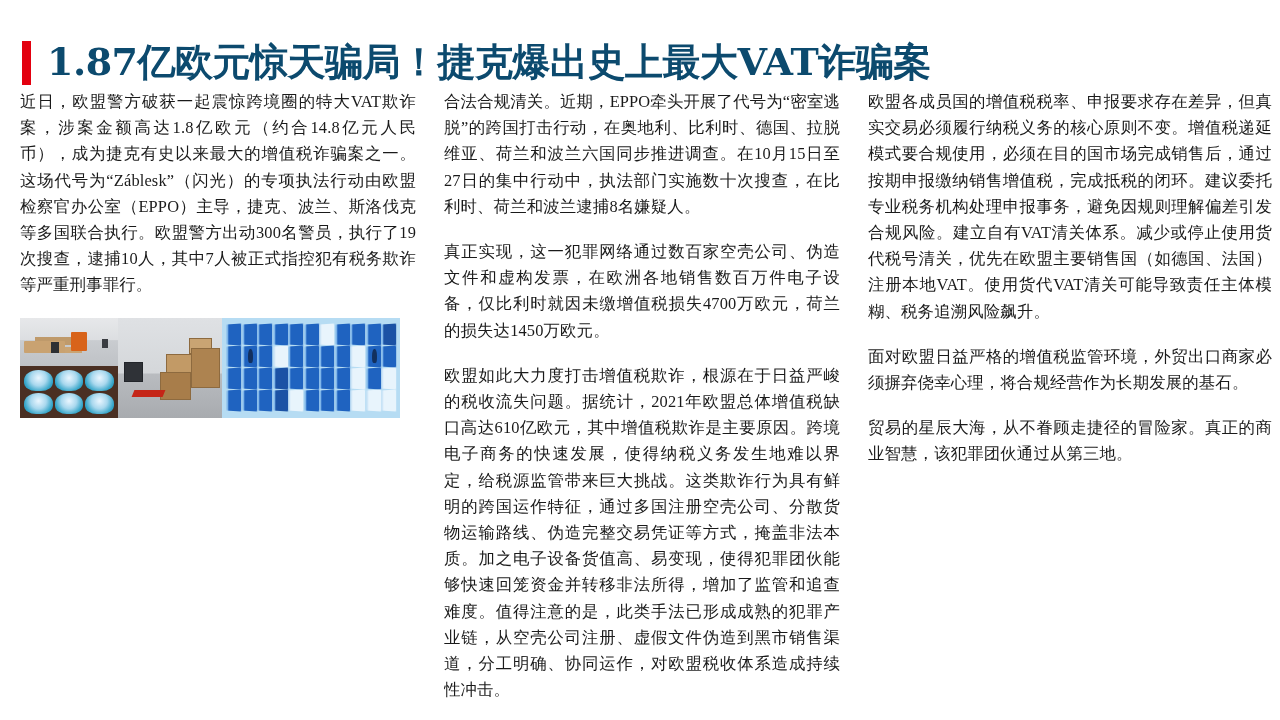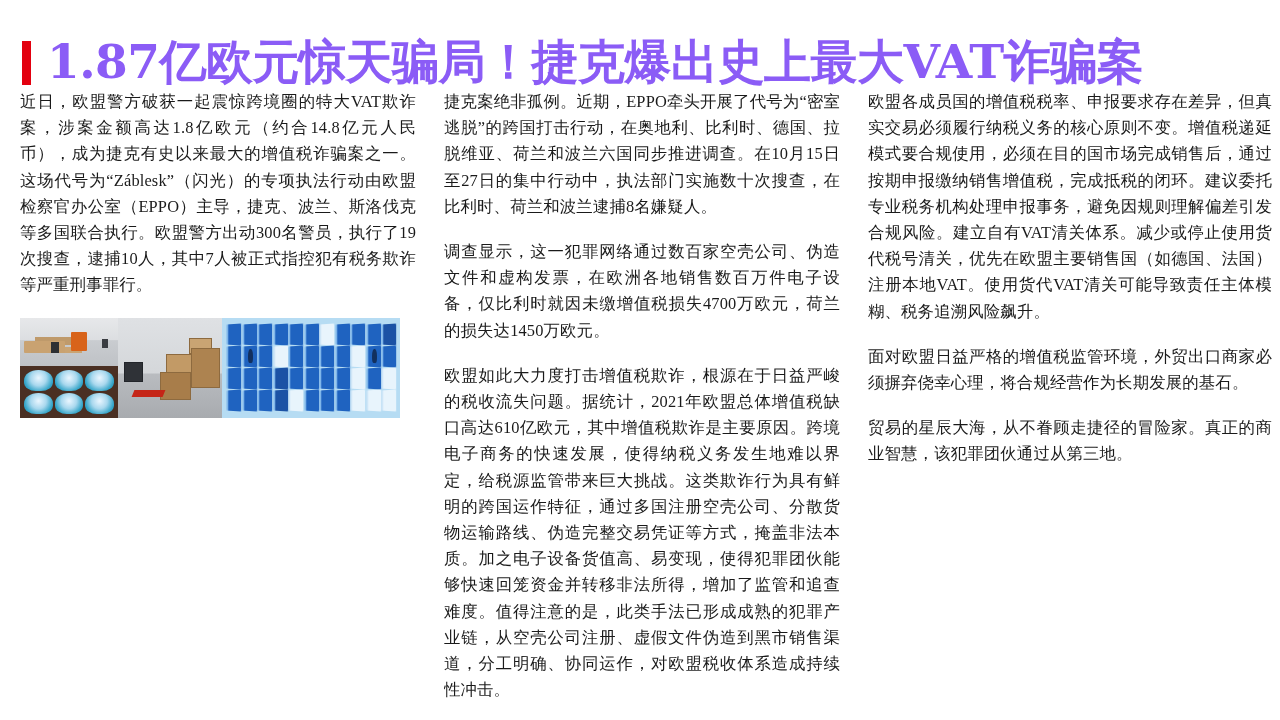--- a/index.html
+++ b/index.html
@@ -32,23 +32,23 @@
     width: 9px;
     height: 44px;
     background: #e3000f;
     flex: 0 0 auto;
     margin-right: 16px;
     margin-top: 2px;
   }
   .headline-text {
     font-family: "DejaVu Serif", "Liberation Serif", serif;
     font-weight: 700;
-    font-size: 47px;
+    font-size: 38px;
     line-height: 44px;
-    color: #8b5cf6;
+    color: #0c4a6e;
     letter-spacing: -0.5px;
     white-space: nowrap;
   }
 
   
   .columns {
     position: absolute;
     left: 20px;
     top: 89px;
     width: 1244px;
@@ -249,22 +249,22 @@
               <div class="door open"></div>
               <div class="door open"></div>
               <div class="door open"></div>
             </div>
         </div>
       </div>
 
     </div>
 
     <div class="col c2">
-      <p class="para">捷克案绝非孤例。近期，EPPO牵头开展了代号为“密室逃脱”的跨国打击行动，在奥地利、比利时、德国、拉脱维亚、荷兰和波兰六国同步推进调查。在10月15日至27日的集中行动中，执法部门实施数十次搜查，在比利时、荷兰和波兰逮捕8名嫌疑人。</p>
-      <p class="para">调查显示，这一犯罪网络通过数百家空壳公司、伪造文件和虚构发票，在欧洲各地销售数百万件电子设备，仅比利时就因未缴增值税损失4700万欧元，荷兰的损失达1450万欧元。</p>
+      <p class="para">合法合规清关。近期，EPPO牵头开展了代号为“密室逃脱”的跨国打击行动，在奥地利、比利时、德国、拉脱维亚、荷兰和波兰六国同步推进调查。在10月15日至27日的集中行动中，执法部门实施数十次搜查，在比利时、荷兰和波兰逮捕8名嫌疑人。</p>
+      <p class="para">真正实现，这一犯罪网络通过数百家空壳公司、伪造文件和虚构发票，在欧洲各地销售数百万件电子设备，仅比利时就因未缴增值税损失4700万欧元，荷兰的损失达1450万欧元。</p>
       <p class="para">欧盟如此大力度打击增值税欺诈，根源在于日益严峻的税收流失问题。据统计，2021年欧盟总体增值税缺口高达610亿欧元，其中增值税欺诈是主要原因。跨境电子商务的快速发展，使得纳税义务发生地难以界定，给税源监管带来巨大挑战。这类欺诈行为具有鲜明的跨国运作特征，通过多国注册空壳公司、分散货物运输路线、伪造完整交易凭证等方式，掩盖非法本质。加之电子设备货值高、易变现，使得犯罪团伙能够快速回笼资金并转移非法所得，增加了监管和追查难度。值得注意的是，此类手法已形成成熟的犯罪产业链，从空壳公司注册、虚假文件伪造到黑市销售渠道，分工明确、协同运作，对欧盟税收体系造成持续性冲击。</p>
     </div>
 
     <div class="col c3">
       <p class="para">欧盟各成员国的增值税税率、申报要求存在差异，但真实交易必须履行纳税义务的核心原则不变。增值税递延模式要合规使用，必须在目的国市场完成销售后，通过按期申报缴纳销售增值税，完成抵税的闭环。建议委托专业税务机构处理申报事务，避免因规则理解偏差引发合规风险。建立自有VAT清关体系。减少或停止使用货代税号清关，优先在欧盟主要销售国（如德国、法国）注册本地VAT。使用货代VAT清关可能导致责任主体模糊、税务追溯风险飙升。</p>
       <p class="para">面对欧盟日益严格的增值税监管环境，外贸出口商家必须摒弃侥幸心理，将合规经营作为长期发展的基石。</p>
       <p class="para">贸易的星辰大海，从不眷顾走捷径的冒险家。真正的商业智慧，该犯罪团伙通过从第三地。</p>
     </div>
 
   </div>

